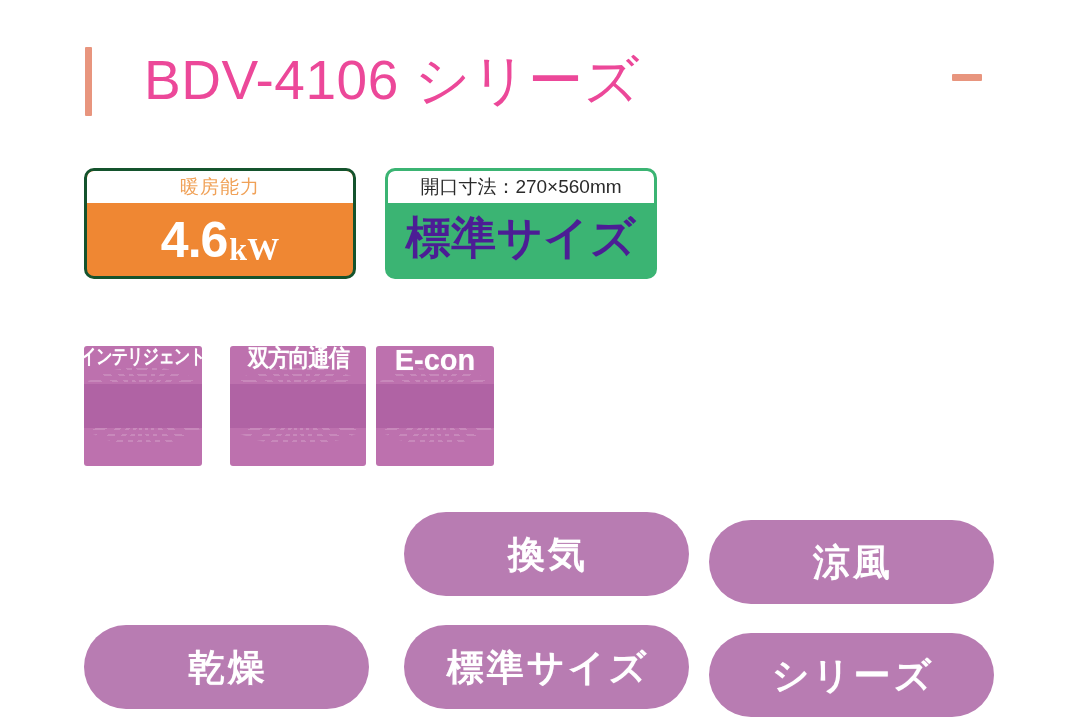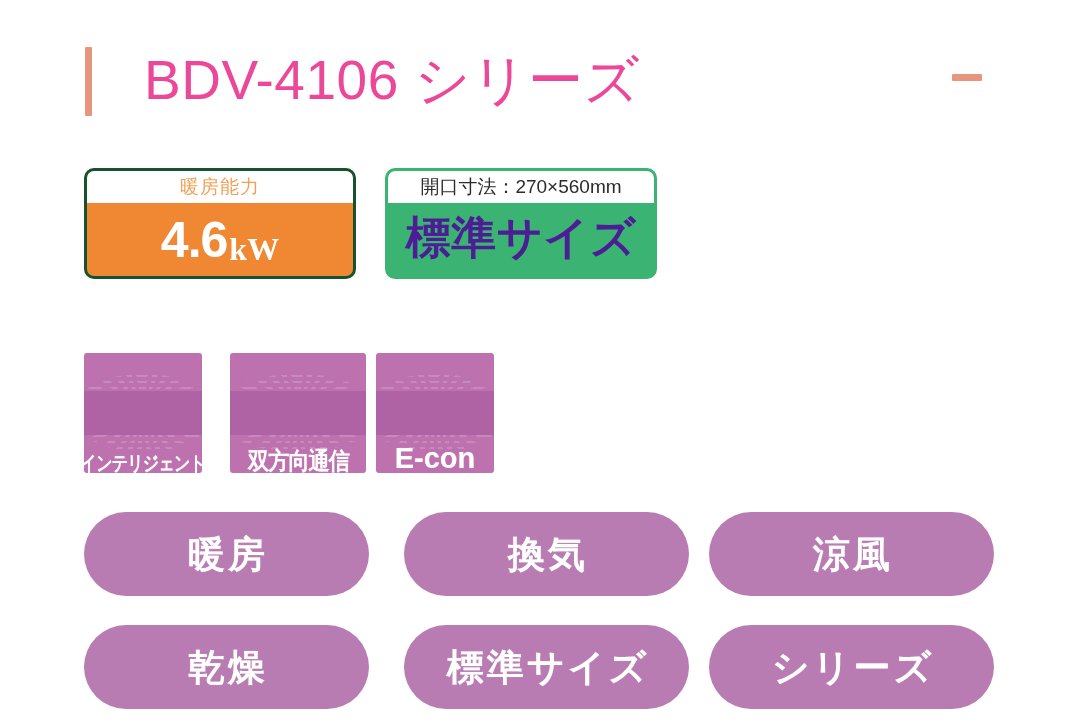--- a/index.html
+++ b/index.html
@@ -156,27 +156,27 @@
   
   .icon-row {
     position: absolute;
     left: 0;
     top: 338px;
     width: 1080px;
     height: 122px;
   }
   .feature-icon {
     position: absolute;
-    top: 15px;
+    top: 8px;
     height: 120px;
     border-radius: 3px;
     overflow: hidden;
     background: #bd71ae;
     display: flex;
-    align-items: flex-end;
+    align-items: flex-start;
     justify-content: center;
   }
   .feature-icon .rays {
     position: absolute;
     left: 0; top: 0; right: 0; bottom: 0;
     background:
       repeating-linear-gradient(
         to bottom,
         rgba(255,255,255,0.00) 0px,
         rgba(255,255,255,0.00) 4px,
@@ -297,21 +297,21 @@
     font-size: 37px;
     font-weight: 700;
     letter-spacing: 3px;
     line-height: 1;
     white-space: nowrap;
     text-shadow: 0 0 1px rgba(255,255,255,0.45);
     padding-left: 3px;
   }
   .pill-c0 { left: 84px; }
   .pill-c1 { left: 404px; }
-  .pill-c2 { left: 709px; }
+  .pill-c2 { left: 709px; margin-top: 8px; }
   .pill-r0 { top: 2px; }
   .pill-r1 { top: 115px; }
 </style>
 </head>
 <body>
 
 <div class="header">
   <div class="accent-bar"></div>
   <div class="page-title">BDV-4106 シリーズ</div>
   <div class="collapse-icon"></div>
@@ -351,23 +351,20 @@
   <div class="feature-icon" id="feat-2">
     <div class="rays"></div>
     <div class="band"></div>
     <div class="ftext">E-con</div>
   </div>
 
 </div>
 
 <div class="pill-grid">
 
-  <div class="mode-pill pill-r0 pill-c0">
-    <span class="plabel">暖房</span>
-  </div>
   <div class="mode-pill pill-r0 pill-c1">
     <span class="plabel">換気</span>
   </div>
   <div class="mode-pill pill-r0 pill-c2">
     <span class="plabel">涼風</span>
   </div>
 
   <div class="mode-pill pill-r1 pill-c0">
     <span class="plabel">乾燥</span>
   </div>

